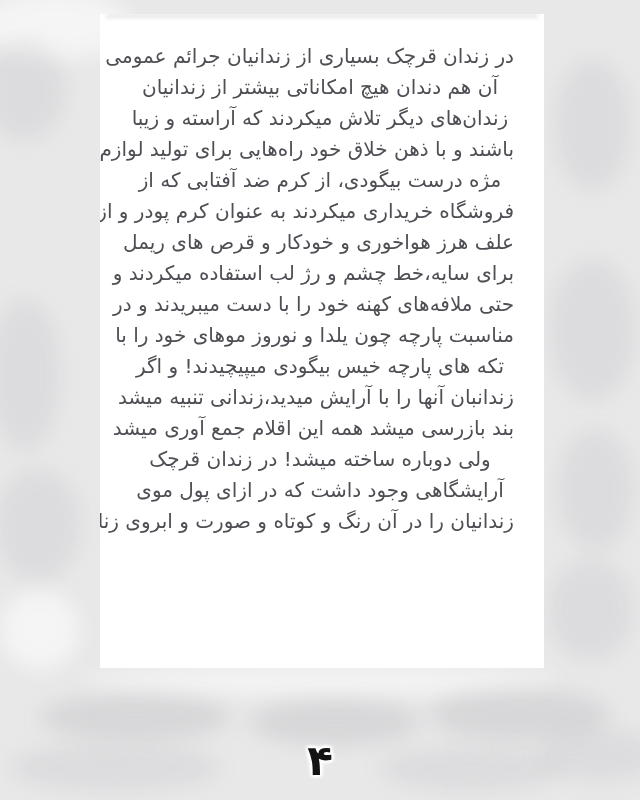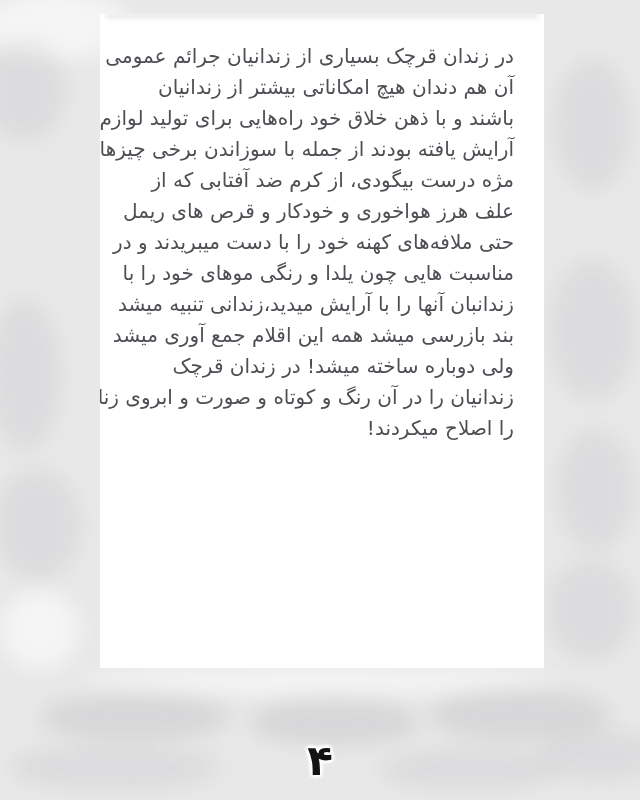--- a/index.html
+++ b/index.html
@@ -53,20 +53,21 @@
     direction: rtl;
     text-align: right;
     color: #4e4f54;
     font-size: 20px;
     line-height: 31px;
     font-family: "DejaVu Sans", "Liberation Sans", sans-serif;
   }
   .text-line {
     white-space: nowrap;
     height: 31px;
+    text-align: center;
   }
   .page-number {
     position: absolute;
     left: 0;
     right: 0;
     top: 736px;
     text-align: center;
     direction: rtl;
     font-size: 42px;
     font-weight: bold;
@@ -100,29 +101,32 @@
   <div class="blob dark2" style="left:430px; top:690px; width:180px; height:50px;"></div>
   <div class="blob dark" style="left:10px;  top:745px; width:210px; height:45px;"></div>
   <div class="blob dark" style="left:380px; top:748px; width:180px; height:42px;"></div>
   <div class="blob dark" style="left:540px; top:730px; width:120px; height:50px;"></div>
 
   <div class="card">
     <div class="card-top-smudge"></div>
     <div class="text-block" dir="rtl">
       <div class="text-line">در زندان قرچک بسیاری از زندانیان جرائم عمومی</div>
       <div class="text-line">آن هم دندان هیچ امکاناتی بیشتر از زندانیان</div>
+      <div class="text-line">زندان‌های دیگر تلاش میکردند که آراسته و زیبا</div>
       <div class="text-line">باشند و با ذهن خلاق خود راه‌هایی برای تولید لوازم</div>
-      <div class="text-line">آرایش یافته بودند از جمله با سوزاندن برخی چیزها</div>
       <div class="text-line">مژه درست بیگودی، از کرم ضد آفتابی که از</div>
+      <div class="text-line">فروشگاه خریداری میکردند به عنوان کرم پودر و از</div>
       <div class="text-line">علف هرز هواخوری و خودکار و قرص های ریمل</div>
+      <div class="text-line">برای سایه،خط چشم و رژ لب استفاده میکردند و</div>
       <div class="text-line">حتی ملافه‌های کهنه خود را با دست میبریدند و در</div>
-      <div class="text-line">مناسبت هایی چون یلدا و رنگی موهای خود را با</div>
+      <div class="text-line">مناسبت پارچه چون یلدا و نوروز موهای خود را با</div>
+      <div class="text-line">تکه های پارچه خیس بیگودی میپیچیدند! و اگر</div>
       <div class="text-line">زندانبان آنها را با آرایش میدید،زندانی تنبیه میشد</div>
       <div class="text-line">بند بازرسی میشد همه این اقلام جمع آوری میشد</div>
       <div class="text-line">ولی دوباره ساخته میشد! در زندان قرچک</div>
+      <div class="text-line">آرایشگاهی وجود داشت که در ازای پول موی</div>
       <div class="text-line">زندانیان را در آن رنگ و کوتاه و صورت و ابروی زنان</div>
-      <div class="text-line">را اصلاح میکردند!</div>
     </div>
   </div>
 
   <div class="page-number">۴</div>
 
 </div>
 
 </body></html>

